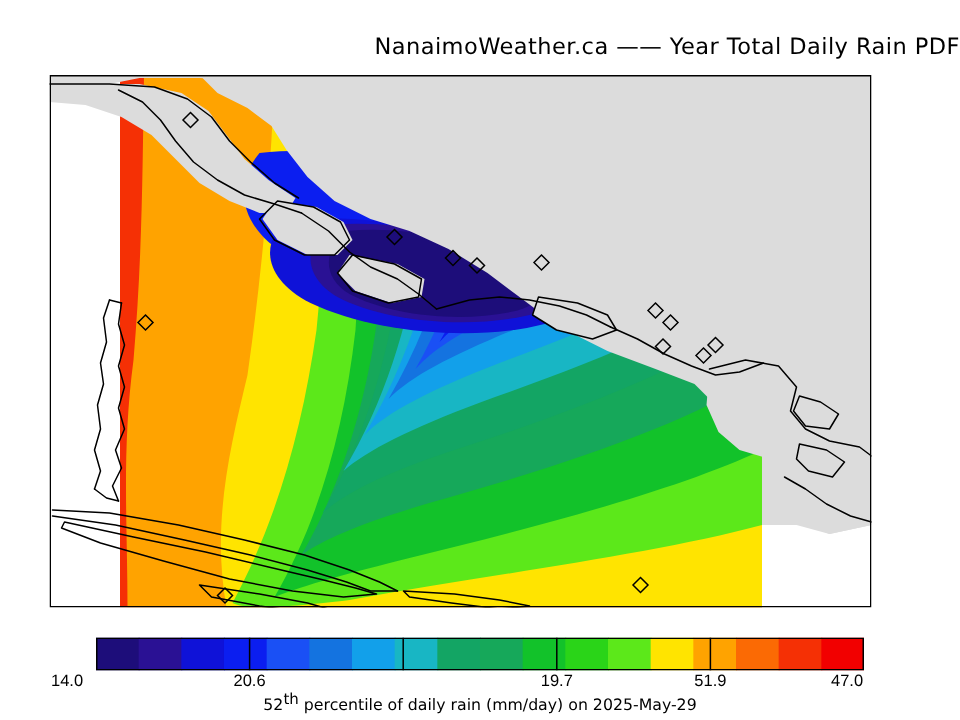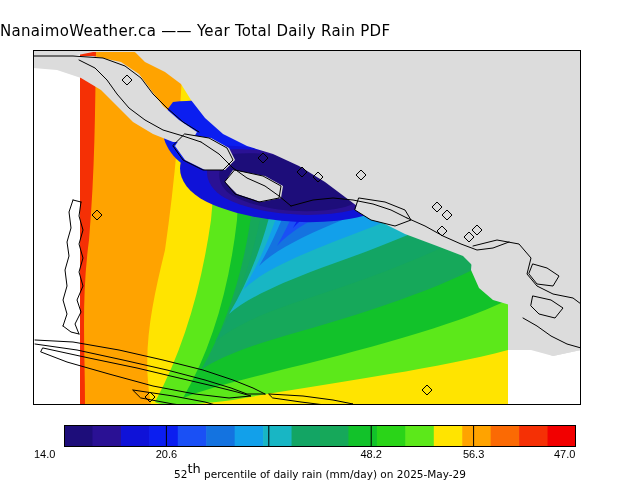--- a/index.html
+++ b/index.html
@@ -19,21 +19,21 @@
     left: 0; top: 0;
     width: 640px;
     height: 480px;
     background: #ffffff;
   }
   .title {
     position: absolute;
     left: 0;
     top: 22px;
     width: 640px;
-    text-align: left;
+    text-align: right;
     font-size: 15px;
     letter-spacing: 0.3px;
     color: #000000;
     font-family: "DejaVu Sans", sans-serif;
     white-space: nowrap;
   }
   #map-wrap {
     position: absolute;
     left: 33px;
     top: 50px;
@@ -70,21 +70,21 @@
     left: 0;
     top: 461px;
     width: 640px;
     text-align: center;
     font-size: 10.5px;
     color: #000;
     font-family: "DejaVu Sans", sans-serif;
     white-space: nowrap;
   }
   .cb-caption sup {
-    font-size: 13px;
+    font-size: 10px;
     vertical-align: super;
   }
 </style>
 </head>
 <body>
 
 <div id="page">
 
   <div class="title">NanaimoWeather.ca —— Year Total Daily Rain PDF</div>
 
@@ -205,20 +205,20 @@
           <line x1="409.6" y1="0" x2="409.6" y2="22" stroke="#000" stroke-width="1"></line>
         </g>
       <rect x="0.5" y="0.5" width="511" height="21" fill="none" stroke="#000000" stroke-width="1"></rect>
     </svg>
   </div>
 
   <div class="cb-labels" id="cb-labels">
       <div class="cb-label" style="transform: none; left: 34px;">14.0</div>
       <div class="cb-label" style="left: 166.4px; text-align: center;">20.6</div>
       <div class="cb-label" style="left: 268.8px; margin-top: 45px;">27.2</div>
-      <div class="cb-label" style="left: 371.2px;">48.2</div>
-      <div class="cb-label" style="left: 473.6px;">56.3</div>
+      <div class="cb-label" style="left: 371.2px;">19.7</div>
+      <div class="cb-label" style="left: 473.6px;">51.9</div>
       <div class="cb-label" style="transform: none; left: 554px; text-align: center;">47.0</div>
     </div>
 
   <div class="cb-caption"><span>52</span><sup>th</sup><span> percentile of daily rain (mm/day) on 2025-May-29</span></div>
 
 </div>
 
 </body></html>

